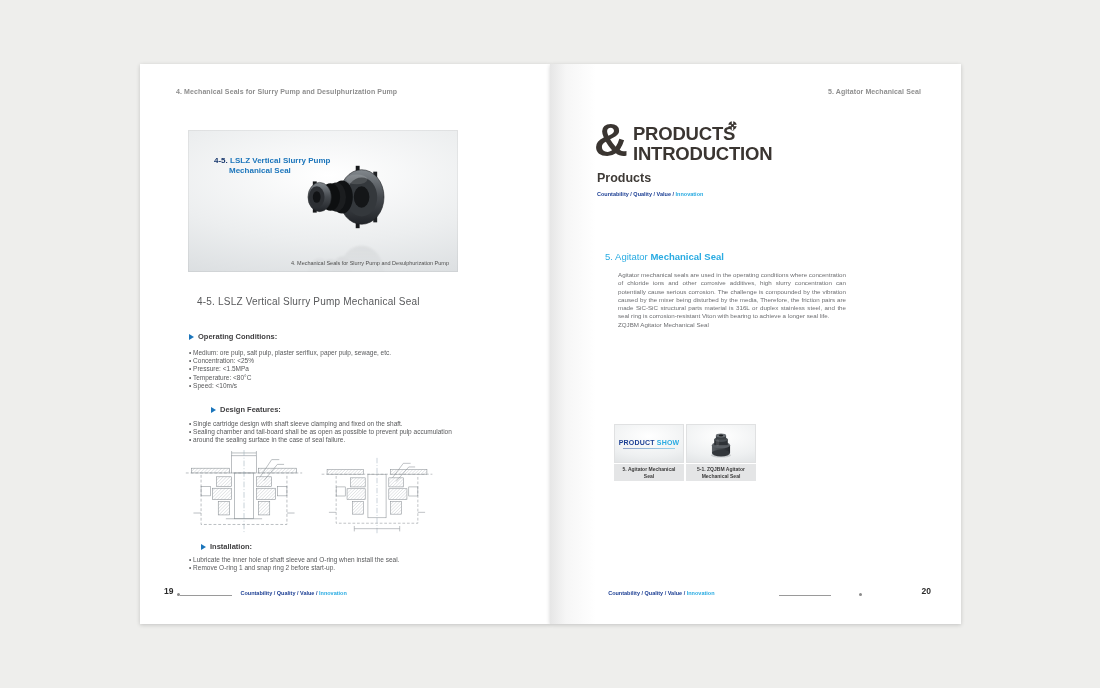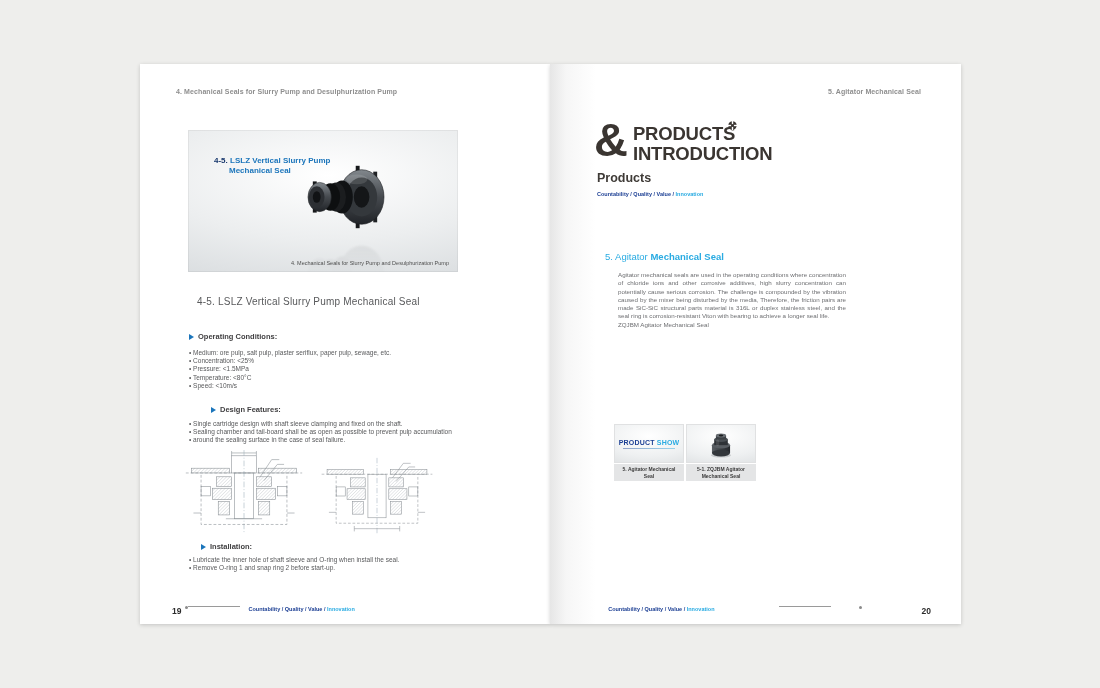--- a/index.html
+++ b/index.html
@@ -20,21 +20,21 @@
   }
 
   
   .running-head {
     position:absolute; top:24px; font-size:7px; font-weight:bold; color:#8e8e8e;
     letter-spacing:.1px;
   }
   .running-head.left  { left:36px; }
   .running-head.right { right:40px; text-align:right; }
 
-  .footer-row { position:absolute; top:542px; display:flex; align-items:flex-start;margin-left:8px; }
+  .footer-row { position:absolute; top:522px; display:flex; align-items:flex-end; }
   .footer-row.fl { left:24px; }
   .footer-row.fr { right:30px;gap:28px; }
   .page-num { font-size:8.5px; font-weight:bold; color:#2b2b2b; }
   .foot-dot { width:3px; height:3px; border-radius:50%; background:#8a8a8a; }
   .foot-line { width:52px; height:1px; background:#9a9a9a; }
   .tagline { font-size:5.5px; font-weight:bold; color:#1c3f94; white-space:nowrap; }
   .tagline .accent { color:#29abe2; }
   .gap4 { width:4px; } .gap8 { width:8px; }
 
   

